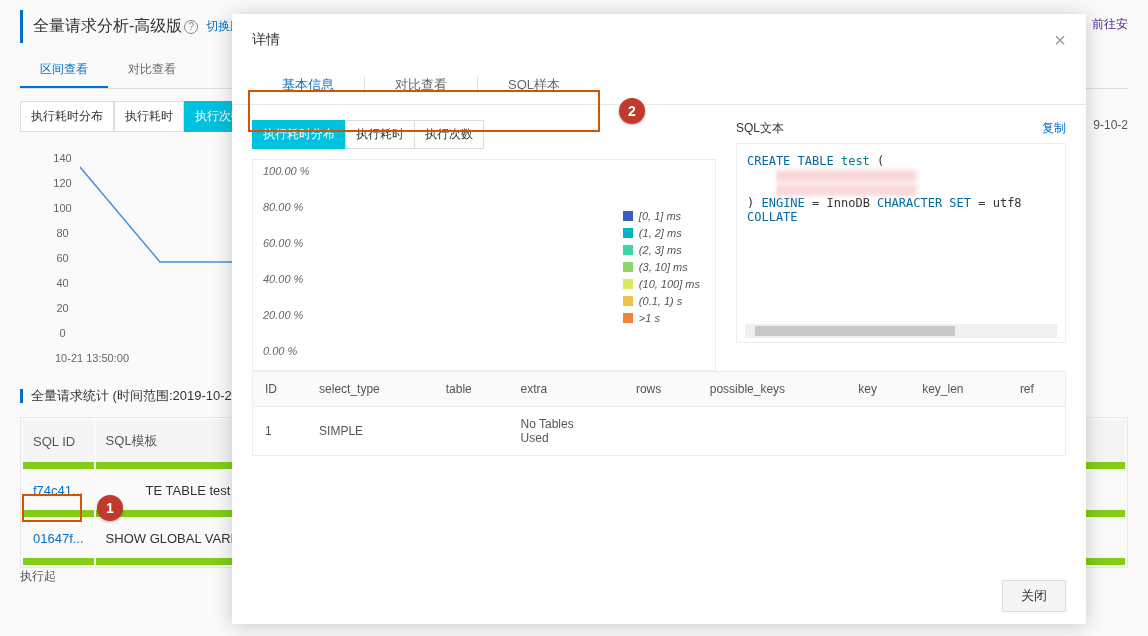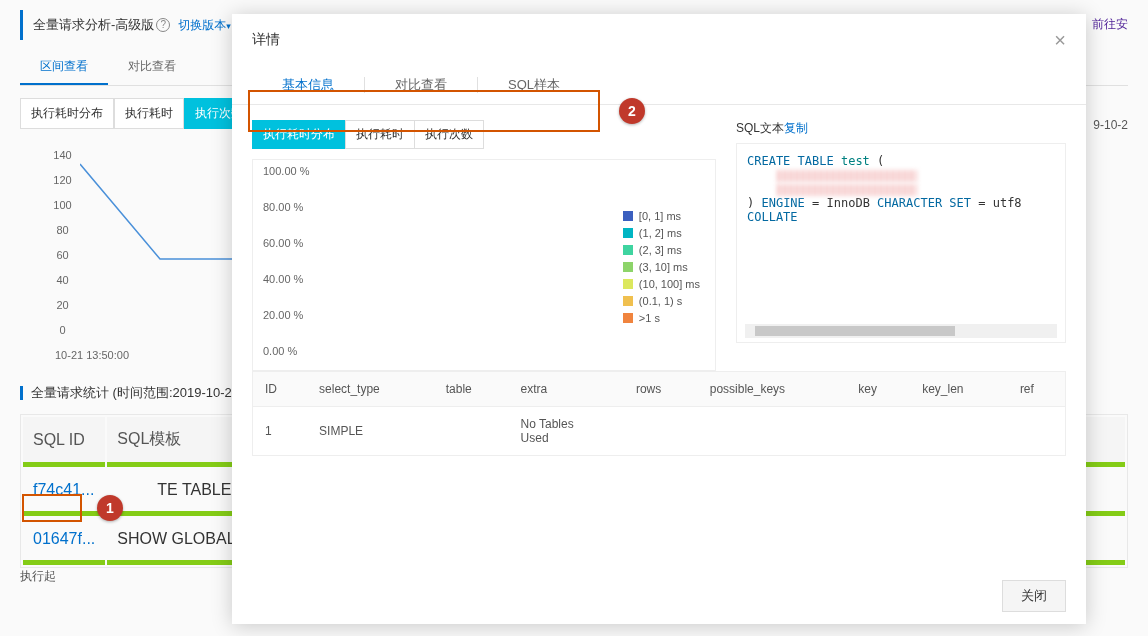--- a/index.html
+++ b/index.html
@@ -1,21 +1,21 @@
 <!DOCTYPE html>
 <html><head>
 <meta charset="utf-8">
 <style>
 * { box-sizing: border-box; margin: 0; padding: 0; }
 body { font-family: "Microsoft YaHei", Arial, sans-serif; font-size: 12px; color: #333; background: #fff; width: 1148px; height: 636px; overflow: hidden; position: relative; }
 
 
 .bg-page { position: absolute; top: 0; left: 0; right: 0; bottom: 0; padding: 10px 20px; background: #fafafa; }
 .bg-header { display: flex; align-items: center; padding: 6px 0; border-left: 3px solid #0070cc; padding-left: 10px; margin-bottom: 10px; }
-.bg-header .title { font-size: 13px; color: #333; }
+.bg-header .title { font-size: 16px; color: #333; }
 .bg-header .help { display: inline-block; width: 14px; height: 14px; border: 1px solid #888; border-radius: 50%; text-align: center; line-height: 12px; font-size: 10px; color: #888; margin-left: 2px; }
 .bg-header .switch { color: #0070cc; margin-left: 8px; cursor: pointer; }
 .bg-header .arrow { font-size: 9px; color: #0070cc; }
 .bg-right-link { position: absolute; right: 20px; top: 16px; color: #4c1d95; cursor: pointer; }
 
 .bg-tabs1 { display: flex; border-bottom: 1px solid #e0e0e0; margin-bottom: 12px; }
 .bg-tabs1 .tab { padding: 8px 20px; color: #666; cursor: pointer; }
 .bg-tabs1 .tab.active { color: #0070cc; border-bottom: 2px solid #0070cc; }
 
 .bg-tabs2 { display: flex; }
@@ -26,21 +26,21 @@
 .chart-area { margin-top: 20px; position: relative; height: 200px; }
 .y-axis { position: absolute; left: 30px; top: 0; }
 .y-axis div { font-size: 11px; color: #666; text-align: center; width: 25px; position: absolute; }
 .chart-svg { position: absolute; left: 60px; top: 5px; }
 .x-label { position: absolute; left: 35px; top: 200px; font-size: 11px; color: #666; }
 
 .stats-title { margin-top: 35px; font-size: 13px; display:flex; align-items:center; }
 .stats-title .bar { width:3px; height:14px; background:#0070cc; margin-right:8px; }
 
 .bg-table { margin-top: 12px; border: 1px solid #e8e8e8; width: 100%; }
-.bg-table th, .bg-table td { padding: 12px 10px; text-align: left; font-size: 16px; border-bottom: 5px solid #84cc16; }
+.bg-table th, .bg-table td { padding: 12px 10px; text-align: left; font-size: 13px; border-bottom: 7px solid #84cc16; }
 .bg-table th { background: #f5f5f5; color: #555; font-weight: normal; }
 .bg-table .link { color: #0070cc; cursor: pointer; }
 
 
 .badge { position: absolute; width: 26px; height: 26px; border-radius: 50%; background: #c0392b; color: #fff; font-weight: bold; display: flex; align-items: center; justify-content: center; font-size: 14px; z-index: 5; box-shadow: 0 1px 3px rgba(0,0,0,.3); }
 .anno-box { position: absolute; border: 2px solid #d35400; z-index: 5; }
 
 
 .modal { position: absolute; left: 232px; top: 14px; width: 854px; height: 610px; background: #fff; box-shadow: 0 2px 20px rgba(0,0,0,.2); z-index: 10; display: flex; flex-direction: column; }
 .modal-header { padding: 16px 20px; display: flex; justify-content: space-between; align-items: center; }
@@ -51,29 +51,29 @@
 .modal-tabs .tab { padding: 10px 30px; color: #666; cursor: pointer; font-size: 13px; }
 .modal-tabs .tab.active { color: #0070cc; }
 .modal-tabs .sep { width: 1px; height: 16px; background: #e0e0e0; align-self: center; }
 
 .modal-body { flex: 1; padding: 15px 20px; overflow: auto; }
 .sub-tabs { display: flex; margin-bottom: 10px; }
 .sub-tabs .tab { padding: 5px 10px; border: 1px solid #ddd; background: #fff; cursor: pointer; font-size: 12px; margin-right:-1px; }
 .sub-tabs .tab.active { background: #00c1de; color: #fff; border-color: #00c1de; }
 
 .chart-row { display: flex; gap: 20px; }
-.chart-box { flex: 1; border: 1px solid #eee; padding: 16px; height: 212px; position: relative; }
+.chart-box { flex: 1; border: 1px solid #eee; padding: 16px; height: 212px; position: relative; font-style: italic; }
 .chart-box .y-labels { position: absolute; left: 10px; top: 5px; font-size: 11px; color: #666; }
 .chart-box .y-labels div { margin-bottom: 24px; }
 .legend { position: absolute; right: 15px; top: 50px; font-size: 11px; color: #555; }
 .legend div { display: flex; align-items: center; margin-bottom: 5px; }
 .legend .sw { width: 10px; height: 10px; margin-right: 6px; }
 
 .sql-box { width: 330px; }
-.sql-header { display: flex; font-size: 12px; margin-bottom: 6px; }
+.sql-header { display: flex; justify-content: space-between; font-size: 12px; margin-bottom: 6px; }
 .sql-header .copy { color: #0070cc; cursor: pointer; }
 .sql-content { border: 1px solid #eee; height: 200px; padding: 10px; font-family: Consolas, monospace; font-size: 12px; overflow-x: hidden; position: relative; }
 .sql-content .kw { color: #0369a1; }
 .sql-content .id { color: #008080; }
 .sql-content .blur { display:inline-block; width:140px; height:12px; background: repeating-linear-gradient(90deg,#f5c5c5 0 4px,#fff 4px 6px); filter: blur(2px); vertical-align:middle; }
 .sql-scroll { position:absolute; bottom:4px; left:8px; right:8px; height:14px; background:#f0f0f0; }
 .sql-scroll .thumb { position:absolute; left:10px; top:2px; height:10px; width:200px; background:#c8c8c8; }
 
 .plan-title { margin: 15px 0 8px; font-size: 13px; }
 .plan-table { width: 100%; border: 1px solid #eee; border-collapse: collapse; }

